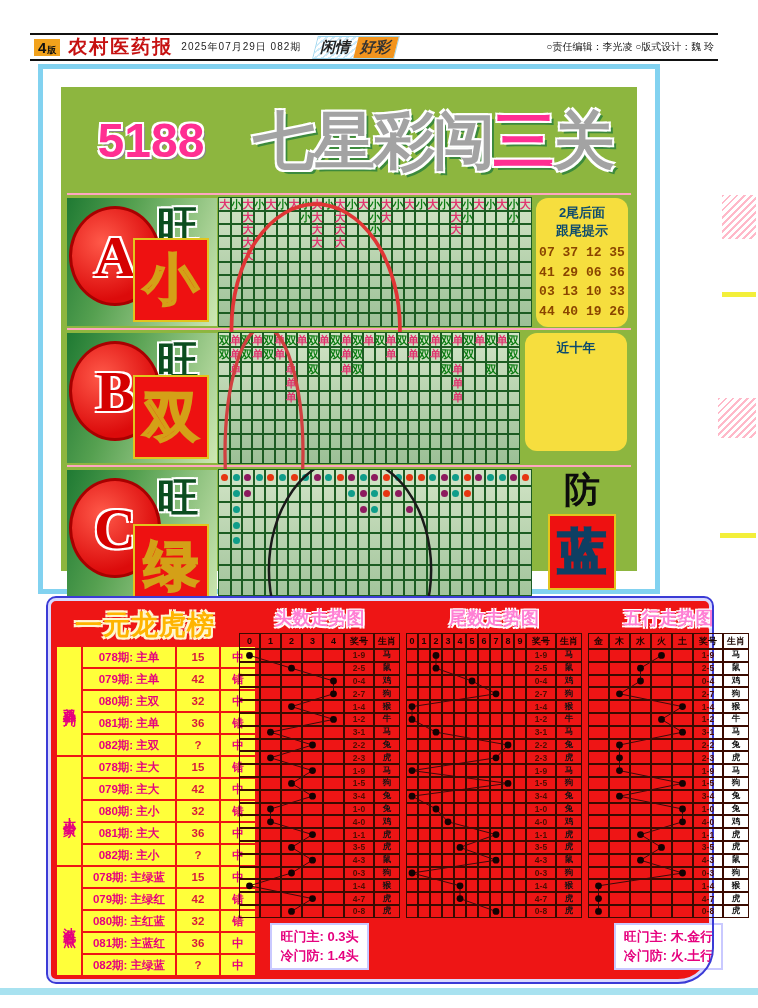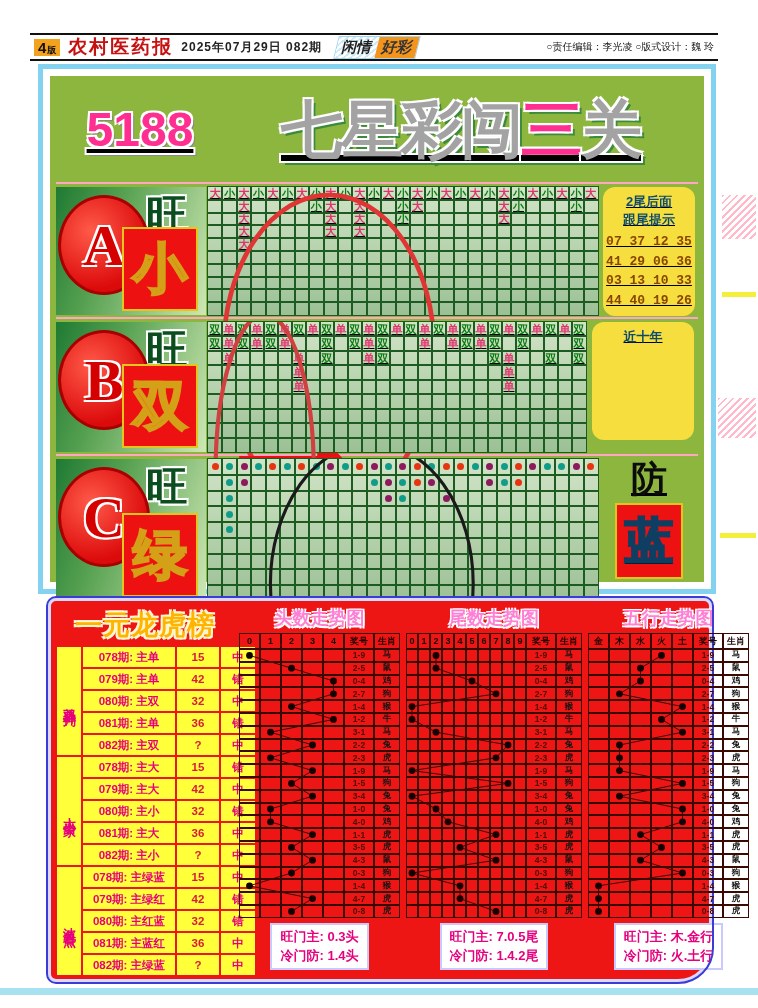--- a/index.html
+++ b/index.html
@@ -8,30 +8,30 @@
 
   
   .news-bar{position:absolute;left:30px;top:33px;width:688px;height:28px;
     border-top:2px solid #111;border-bottom:2px solid #111;background:#fff;
     display:flex;align-items:center;gap:8px;padding:0 4px;box-sizing:border-box;}
   .edition-box{background:#f2a21c;color:#111;font-weight:bold;font-size:15px;
     padding:1px 4px;line-height:1;display:flex;align-items:baseline;gap:1px;}
   .edition-box .suffix{font-size:9px;}
   .paper-name{color:#c61111;font-family:"Liberation Serif","DejaVu Serif",serif;
     font-weight:bold;font-size:19px;letter-spacing:2px;}
-  .date-issue{color:#222;font-size:12px;font-weight:bold;letter-spacing:1px;}
+  .date-issue{color:#222;font-size:10px;font-weight:normal;letter-spacing:1px;}
   .col-tag{display:flex;transform:skewX(-14deg);margin-left:6px;border:1px solid #9fd6ee;}
   .col-tag .t1{background:repeating-linear-gradient(135deg,#cdeaf8 0 2px,#ffffff 2px 5px);
     color:#222;font-weight:bold;font-size:15px;padding:1px 5px;}
   .col-tag .t2{background:#f2941d;color:#333;font-weight:bold;font-size:15px;padding:1px 5px;}
   .credits{margin-left:auto;color:#222;font-size:10px;white-space:nowrap;}
 
   
-  .frame{position:absolute;left:38px;top:64px;width:678px;height:530px;
-    border:5px solid #82d2f0;background:#fff;padding:7px;box-sizing:border-box;text-decoration:underline;}
+  .frame{position:absolute;left:38px;top:64px;width:622px;height:530px;
+    border:5px solid #82d2f0;background:#fff;padding:18px;box-sizing:border-box;}
   .green{width:100%;height:100%;background:#8db63f;box-sizing:border-box;padding:4px 6px;}
 
   .masthead{display:flex;align-items:center;height:100px;}
   .code-col{width:168px;text-align:center;}
   .code{font-size:48px;font-weight:900;color:#ff2f92;line-height:1;
     text-shadow:-2px -2px 0 #fff,2px -2px 0 #fff,-2px 2px 0 #fff,2px 2px 0 #fff,3px 3px 0 #888;}
   .code-sub{font-size:26px;font-weight:900;color:#ff2f92;line-height:1.2;
     text-shadow:-2px -2px 0 #fff,2px -2px 0 #fff,-2px 2px 0 #fff,2px 2px 0 #fff;}
   .big-title{flex:1;text-align:center;font-size:62px;font-weight:900;color:#a3a3a3;line-height:1;
     text-shadow:-2px -2px 0 #fff,2px -2px 0 #fff,-2px 2px 0 #fff,2px 2px 0 #fff,4px 4px 0 #3c8a3c;
@@ -1593,24 +1593,20 @@
               <circle cx="42" cy="188.8" r="3.4" fill="#120202"></circle>
               <circle cx="90" cy="201.60000000000002" r="3.4" fill="#120202"></circle>
               <circle cx="54" cy="214.4" r="3.4" fill="#120202"></circle>
               <circle cx="90" cy="227.20000000000002" r="3.4" fill="#120202"></circle>
               <circle cx="6" cy="240.00000000000003" r="3.4" fill="#120202"></circle>
               <circle cx="54" cy="252.8" r="3.4" fill="#120202"></circle>
               <circle cx="54" cy="265.6" r="3.4" fill="#120202"></circle>
               <circle cx="90" cy="278.4" r="3.4" fill="#120202"></circle>
             </svg>
           </div>
-          <div class="hotcold">
-            <div>旺门主: 7.0.5尾</div>
-            <div>冷门防: 1.4.2尾</div>
-          </div>
         </div>
         <div class="chart-col">
           <div class="chart-title">五行走势图</div>
           <div class="chart" style="width: 161px; height: 284.8px; grid-template-columns: repeat(5, 21px) 30px 26px; grid-template-rows: 16px repeat(21, 12.8px);">
             <div class="ccell chead">金</div>
             <div class="ccell chead">木</div>
             <div class="ccell chead">水</div>
             <div class="ccell chead">火</div>
             <div class="ccell chead">土</div>
             <div class="ccell chead">奖号</div>

